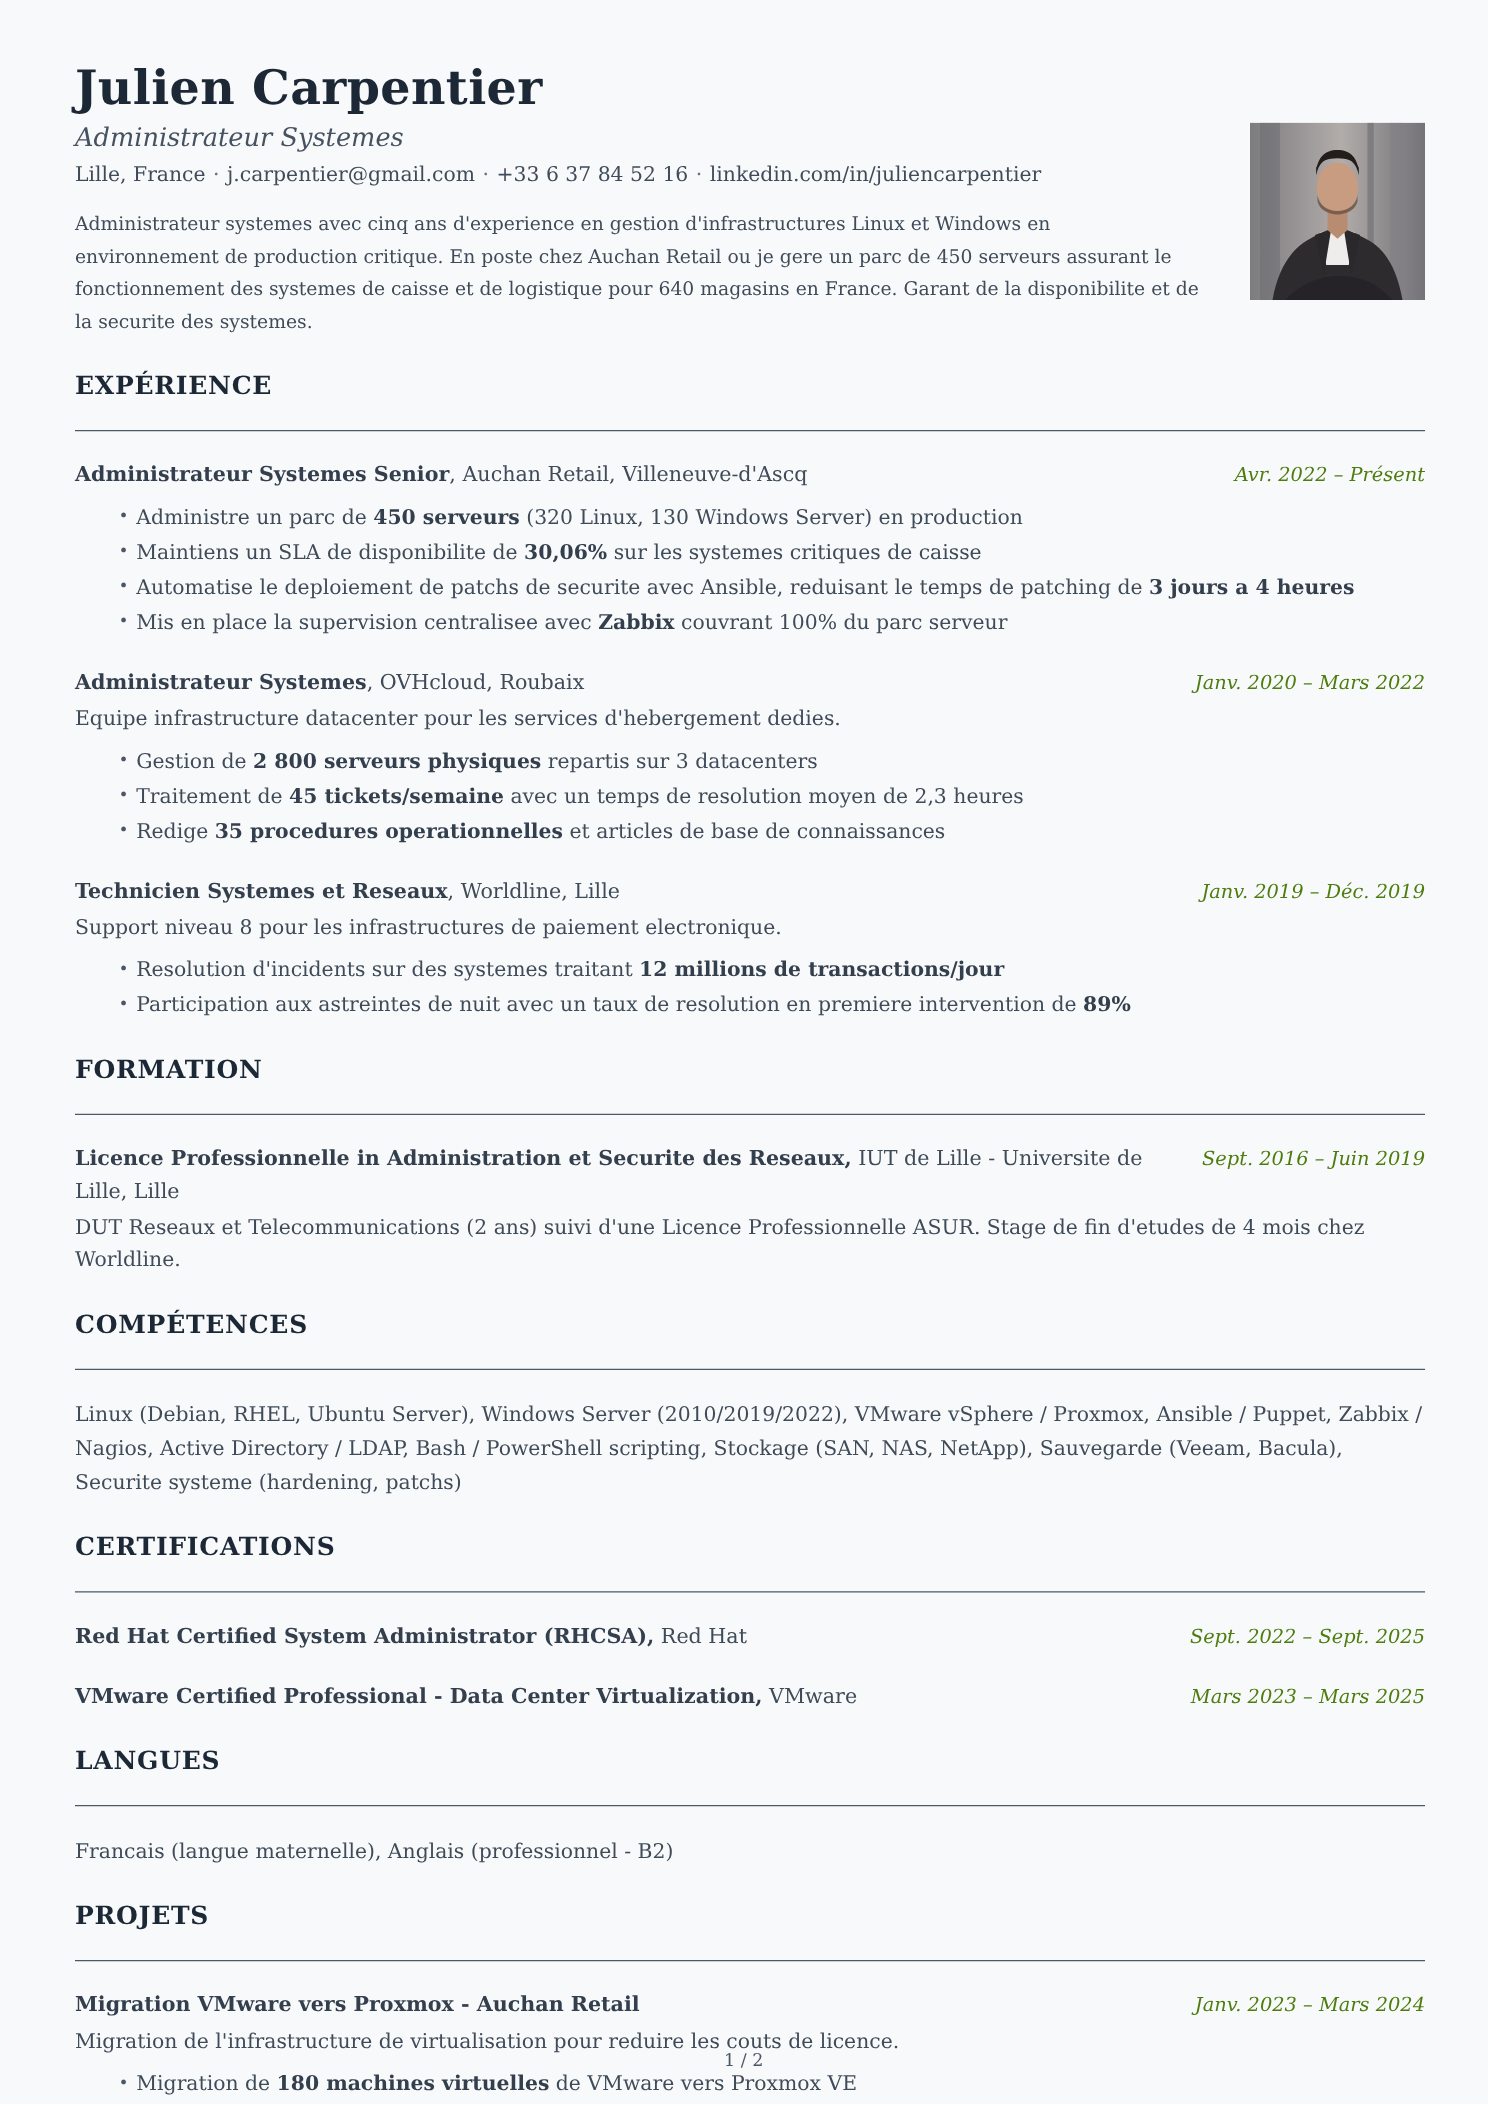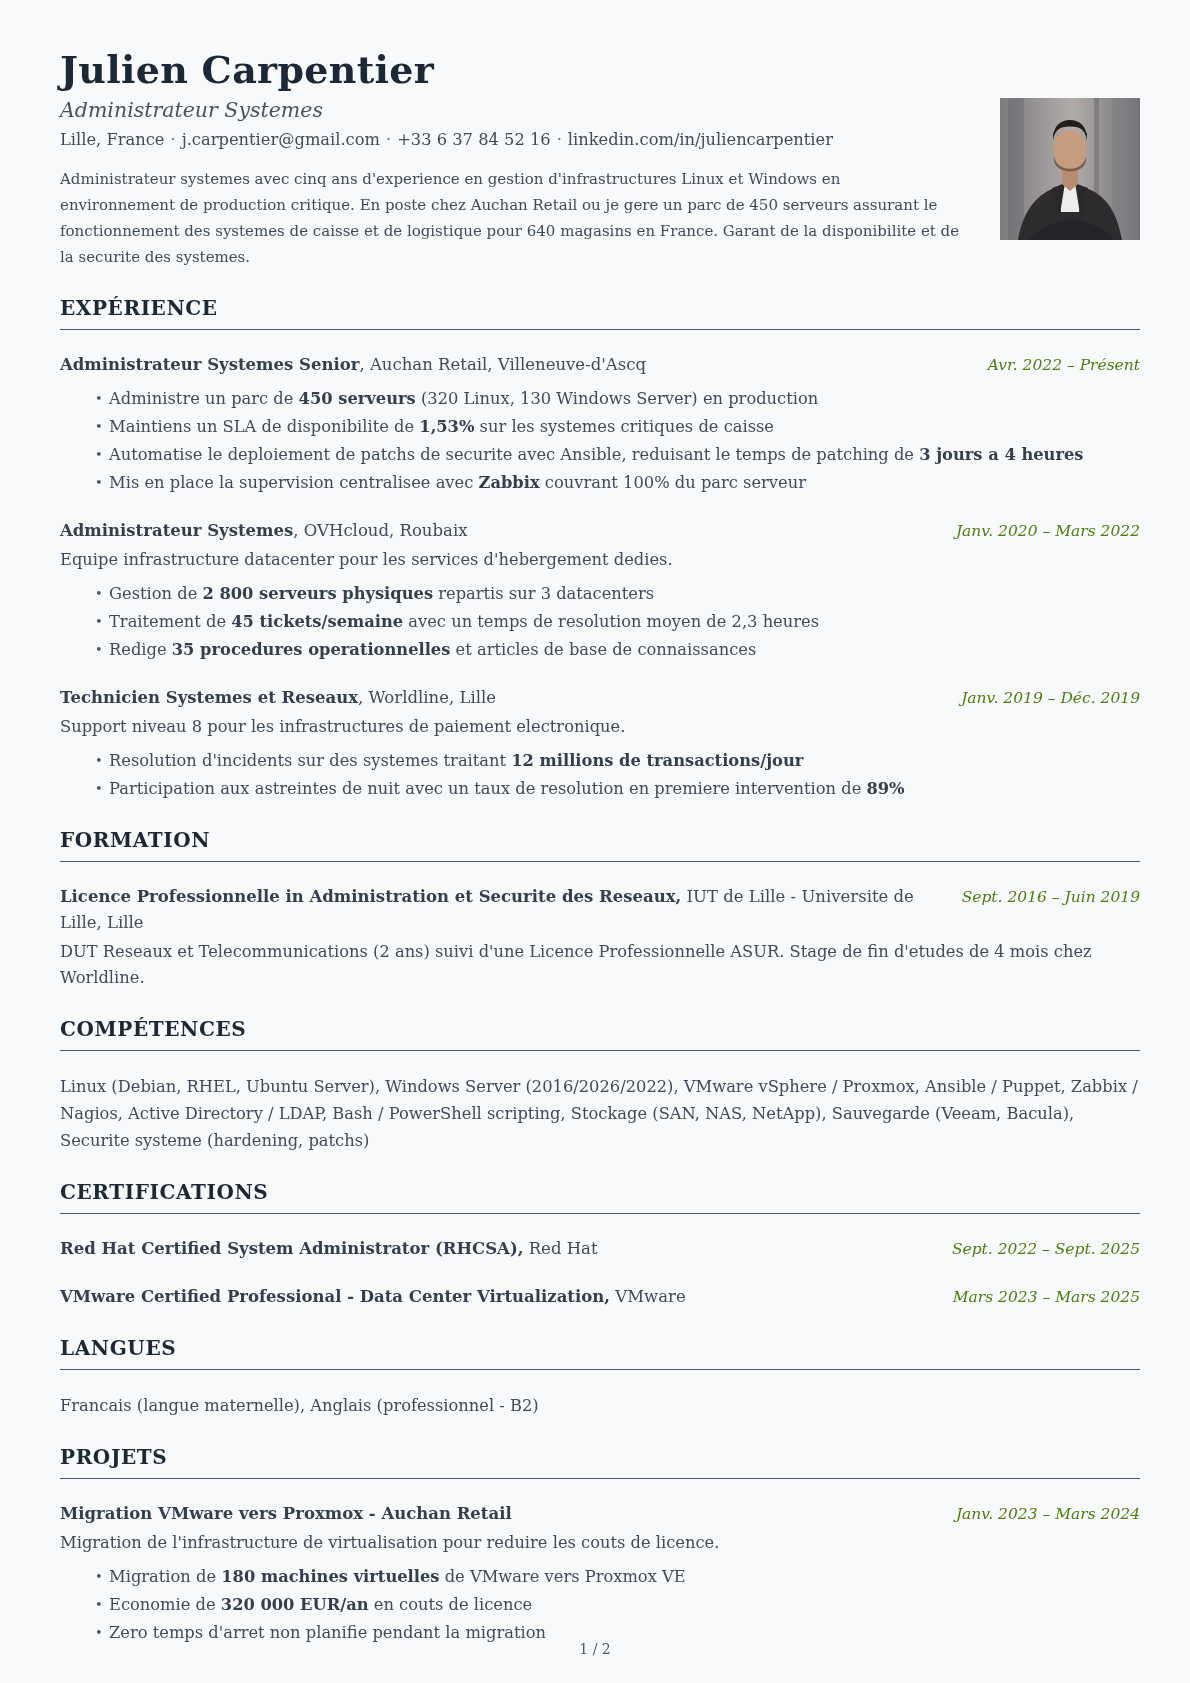--- a/index.html
+++ b/index.html
@@ -49,21 +49,21 @@
     flex: none;
     width: 140px; height: 142px;
     margin-top: 50px;
     overflow: hidden;
   }
   .photo svg { display: block; width: 100%; height: 100%; }
 
   
   .section-heading {
     margin: 26px 0 0;
-    padding-bottom: 9px;
+    padding-bottom: 24px;
     font-size: 20px;
     font-weight: bold;
     letter-spacing: 0.6px;
     color: #1c2836;
     border-bottom: 1px solid #4d5866;
   }
 
   .entry { margin-top: 22px; }
   .entry-head { display: flex; align-items: baseline; }
   .entry-titleline { font-size: 16.5px; line-height: 26px; min-width: 0; }
@@ -165,21 +165,21 @@
 
   <div class="entry">
     <div class="entry-head">
       <div class="entry-titleline">
         <strong>Administrateur Systemes Senior</strong><span>, Auchan Retail, Villeneuve-d'Ascq</span>
       </div>
       <div class="dates">Avr. 2022 – Présent</div>
     </div>
     <ul class="bullets">
       <li><span>Administre un parc de </span><strong>450 serveurs</strong><span> (320 Linux, 130 Windows Server) en production</span></li>
-      <li><span>Maintiens un SLA de disponibilite de </span><strong>1,53%</strong><span> sur les systemes critiques de caisse</span></li>
+      <li><span>Maintiens un SLA de disponibilite de </span><strong>30,06%</strong><span> sur les systemes critiques de caisse</span></li>
       <li><span>Automatise le deploiement de patchs de securite avec Ansible, reduisant le temps de patching de </span><strong>3 jours a 4 heures</strong></li>
       <li><span>Mis en place la supervision centralisee avec </span><strong>Zabbix</strong><span> couvrant 100% du parc serveur</span></li>
     </ul>
   </div>
 
   <div class="entry">
     <div class="entry-head">
       <div class="entry-titleline">
         <strong>Administrateur Systemes</strong><span>, OVHcloud, Roubaix</span>
       </div>
@@ -213,21 +213,21 @@
     <div class="entry-head">
       <div class="entry-titleline">
         <strong>Licence Professionnelle in Administration et Securite des Reseaux,</strong><span> IUT de Lille - Universite de Lille, Lille</span>
       </div>
       <div class="dates">Sept. 2016 – Juin 2019</div>
     </div>
     <div class="entry-sub">DUT Reseaux et Telecommunications (2 ans) suivi d'une Licence Professionnelle ASUR. Stage de fin d'etudes de 4 mois chez Worldline.</div>
   </div>
 
   <h2 class="section-heading">COMPÉTENCES</h2>
-  <div class="para">Linux (Debian, RHEL, Ubuntu Server), Windows Server (2016/2026/2022), VMware vSphere / Proxmox, Ansible / Puppet, Zabbix / Nagios, Active Directory / LDAP, Bash / PowerShell scripting, Stockage (SAN, NAS, NetApp), Sauvegarde (Veeam, Bacula), Securite systeme (hardening, patchs)</div>
+  <div class="para">Linux (Debian, RHEL, Ubuntu Server), Windows Server (2010/2019/2022), VMware vSphere / Proxmox, Ansible / Puppet, Zabbix / Nagios, Active Directory / LDAP, Bash / PowerShell scripting, Stockage (SAN, NAS, NetApp), Sauvegarde (Veeam, Bacula), Securite systeme (hardening, patchs)</div>
 
   <h2 class="section-heading">CERTIFICATIONS</h2>
 
   <div class="entry cert-entry">
     <div class="entry-head">
       <div class="entry-titleline">
         <strong>Red Hat Certified System Administrator (RHCSA),</strong><span> Red Hat</span>
       </div>
       <div class="dates">Sept. 2022 – Sept. 2025</div>
     </div>

